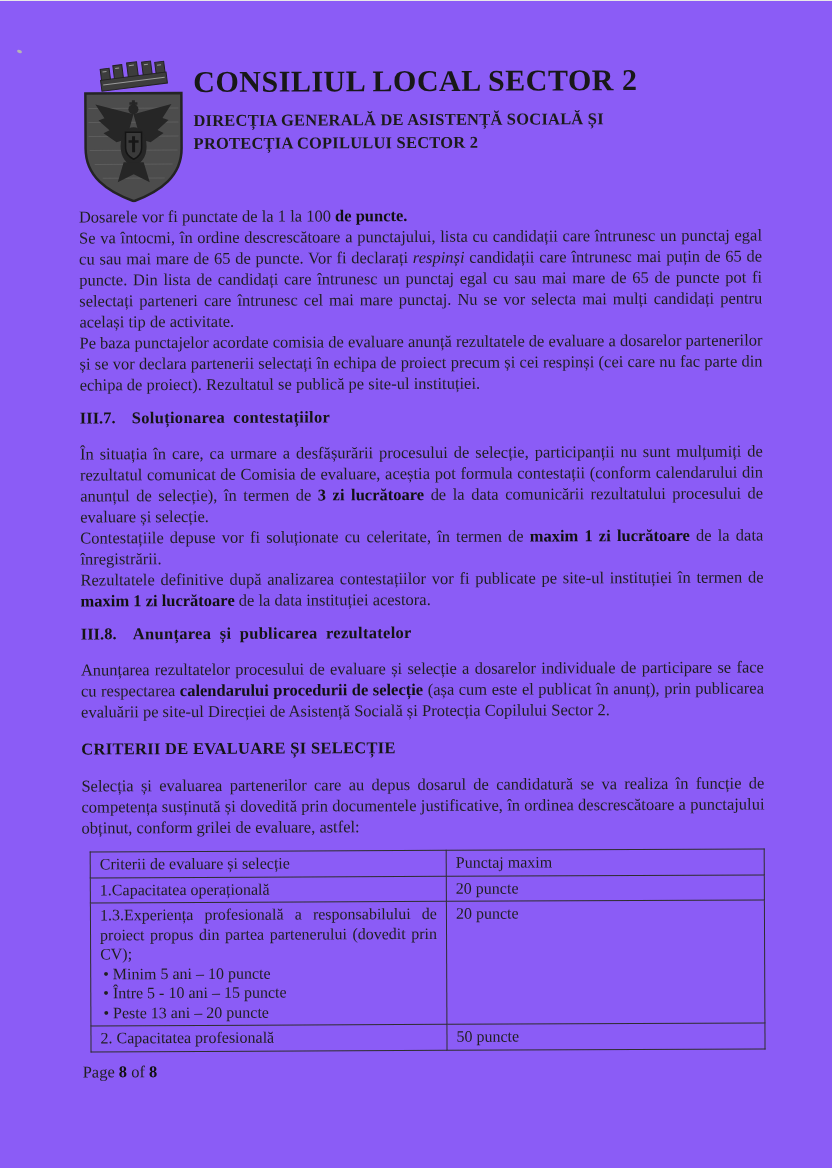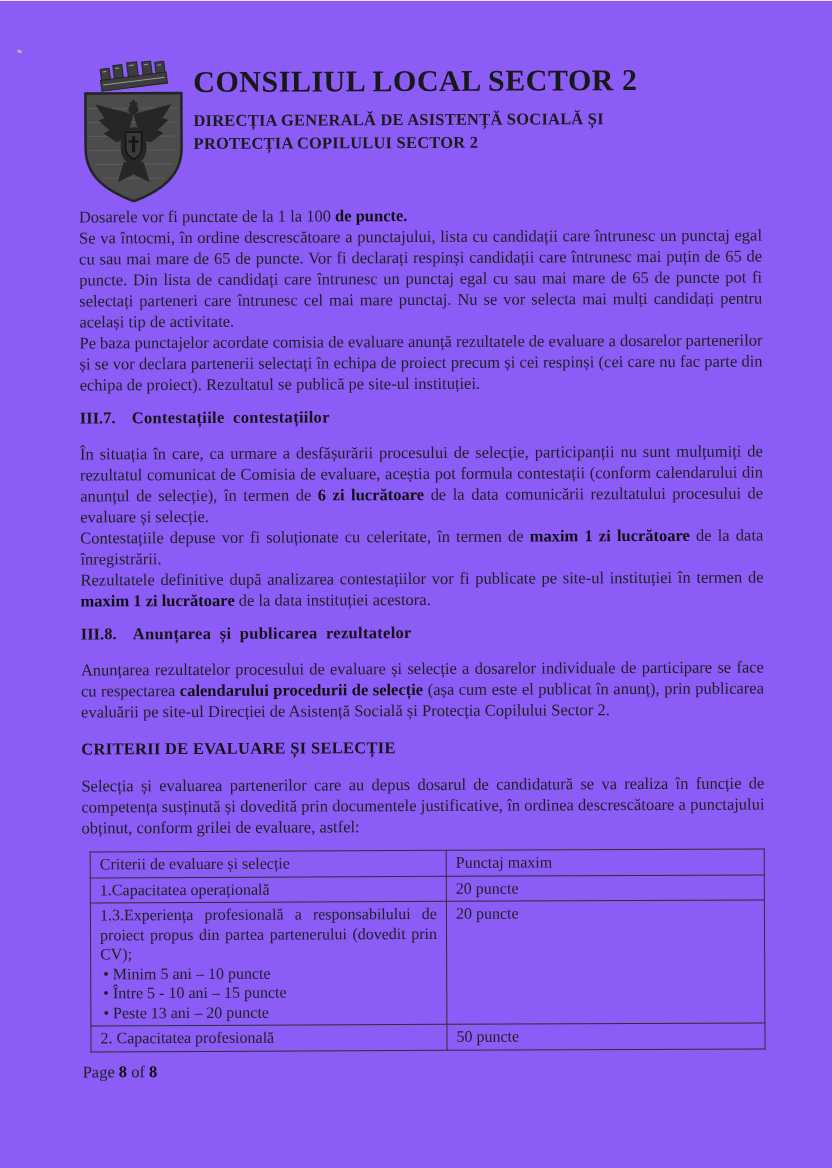--- a/index.html
+++ b/index.html
@@ -15,21 +15,21 @@
   .logo{position:absolute;left:0;top:2px;width:114px;height:142px;}
   .header-text{position:absolute;left:117px;top:8px;width:580px;}
   .org-title{margin:0;font-size:30px;font-weight:bold;letter-spacing:0.5px;line-height:32px;color:#181818;}
   .org-subtitle{margin-top:11px;font-size:16.5px;font-weight:bold;line-height:23px;color:#1b1b1b;letter-spacing:0.2px;}
   
   .main{position:absolute;left:80px;top:204px;width:683px;font-size:16.5px;line-height:21px;text-align:justify;}
   .main p{margin:0;}
   .p-first{margin-bottom:5px;}
   .gap2{margin-top:2px;}
   .b{font-weight:bold;color:#111;}
-  .i{}
+  .i{font-style:italic;}
   .sec-h{margin:12px 0 15px 0;font-size:16.5px;font-weight:bold;line-height:21px;text-align:left;color:#151515;}
   .sec-num{display:inline-block;width:52px;}
   .sec-title{letter-spacing:0.3px;word-spacing:4px;}
   .crit-h{margin:16px 0 16px 0;font-size:16.5px;font-weight:bold;line-height:21px;text-align:left;letter-spacing:0.3px;color:#151515;}
   
   .crit-table{border-collapse:collapse;margin:13px 0 0 8px;width:675px;table-layout:fixed;
     font-size:16px;line-height:19.5px;}
   .crit-table th,.crit-table td{
     border:1.7px solid #2e2e2e;vertical-align:top;text-align:left;font-weight:normal;
     padding:2px 9px 3px 9px;}
@@ -103,23 +103,23 @@
     </div>
 
     <div class="main">
 
       <p class="p-first"><span>Dosarele vor fi punctate de la 1 la 100 </span><span class="b">de puncte.</span></p>
 
       <p><span>Se va întocmi, în ordine descrescătoare a punctajului, lista cu candidații care întrunesc un punctaj egal cu sau mai mare de 65 de puncte. Vor fi declarați </span><span class="i">respinși</span><span> candidații care întrunesc mai puțin de 65 de puncte. Din lista de candidați care întrunesc un punctaj egal cu sau mai mare de 65 de puncte pot fi selectați parteneri care întrunesc cel mai mare punctaj. Nu se vor selecta mai mulți candidați pentru același tip de activitate.</span></p>
 
       <p>Pe baza punctajelor acordate comisia de evaluare anunță rezultatele de evaluare a dosarelor partenerilor și se vor declara partenerii selectați în echipa de proiect precum și cei respinși (cei care nu fac parte din echipa de proiect). Rezultatul se publică pe site-ul instituției.</p>
 
-      <h2 class="sec-h"><span class="sec-num">III.7.</span><span class="sec-title">Contestațiile contestațiilor</span></h2>
+      <h2 class="sec-h"><span class="sec-num">III.7.</span><span class="sec-title">Soluționarea contestațiilor</span></h2>
 
-      <p><span>În situația în care, ca urmare a desfășurării procesului de selecție, participanții nu sunt mulțumiți de rezultatul comunicat de Comisia de evaluare, aceștia pot formula contestații (conform calendarului din anunțul de selecție), în termen de </span><span class="b">6 zi lucrătoare</span><span> de la data comunicării rezultatului procesului de evaluare și selecție.</span></p>
+      <p><span>În situația în care, ca urmare a desfășurării procesului de selecție, participanții nu sunt mulțumiți de rezultatul comunicat de Comisia de evaluare, aceștia pot formula contestații (conform calendarului din anunțul de selecție), în termen de </span><span class="b">3 zi lucrătoare</span><span> de la data comunicării rezultatului procesului de evaluare și selecție.</span></p>
 
       <p class="gap2"><span>Contestațiile depuse vor fi soluționate cu celeritate, în termen de </span><span class="b">maxim 1 zi lucrătoare</span><span> de la data înregistrării.</span></p>
 
       <p class="gap2"><span>Rezultatele definitive după analizarea contestațiilor vor fi publicate pe site-ul instituției în termen de </span><span class="b">maxim 1 zi lucrătoare</span><span> de la data instituției acestora.</span></p>
 
       <h2 class="sec-h"><span class="sec-num">III.8.</span><span class="sec-title">Anunțarea și publicarea rezultatelor</span></h2>
 
       <p><span>Anunțarea rezultatelor procesului de evaluare și selecție a dosarelor individuale de participare se face cu respectarea </span><span class="b">calendarului procedurii de selecție</span><span> (așa cum este el publicat în anunț), prin publicarea evaluării pe site-ul Direcției de Asistență Socială și Protecția Copilului Sector 2.</span></p>
 
       <h2 class="crit-h">CRITERII DE EVALUARE ȘI SELECȚIE</h2>

